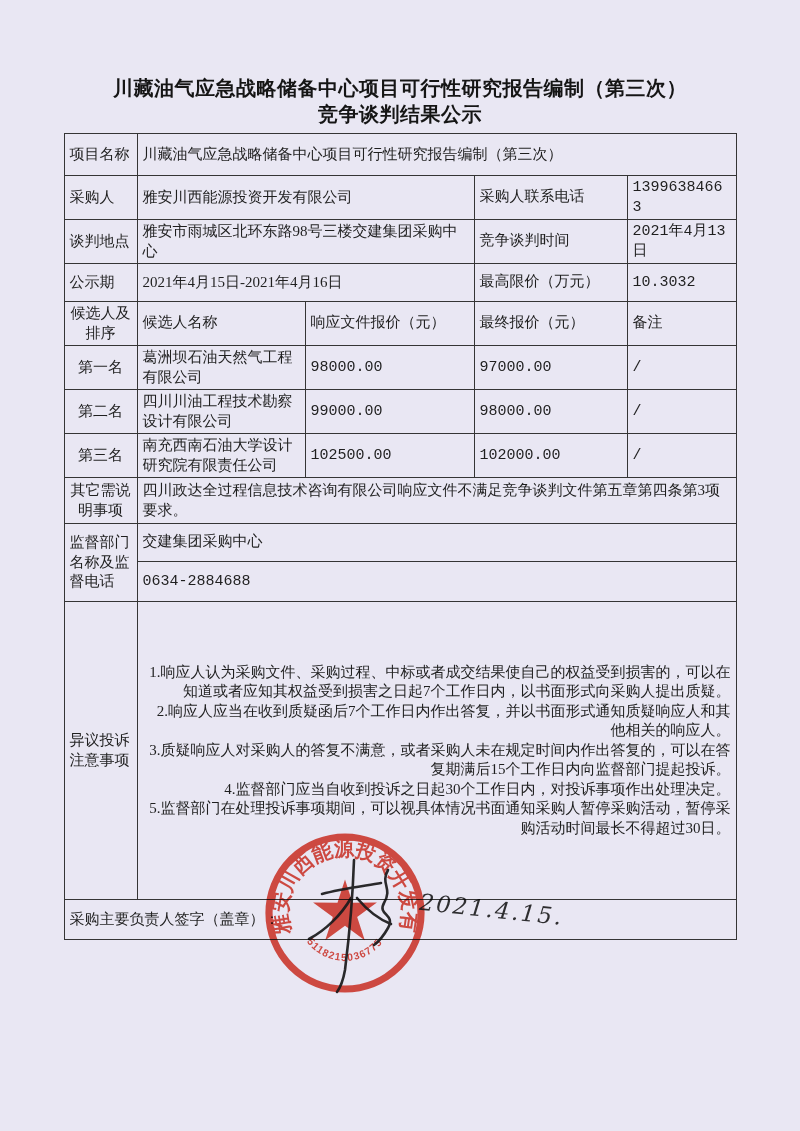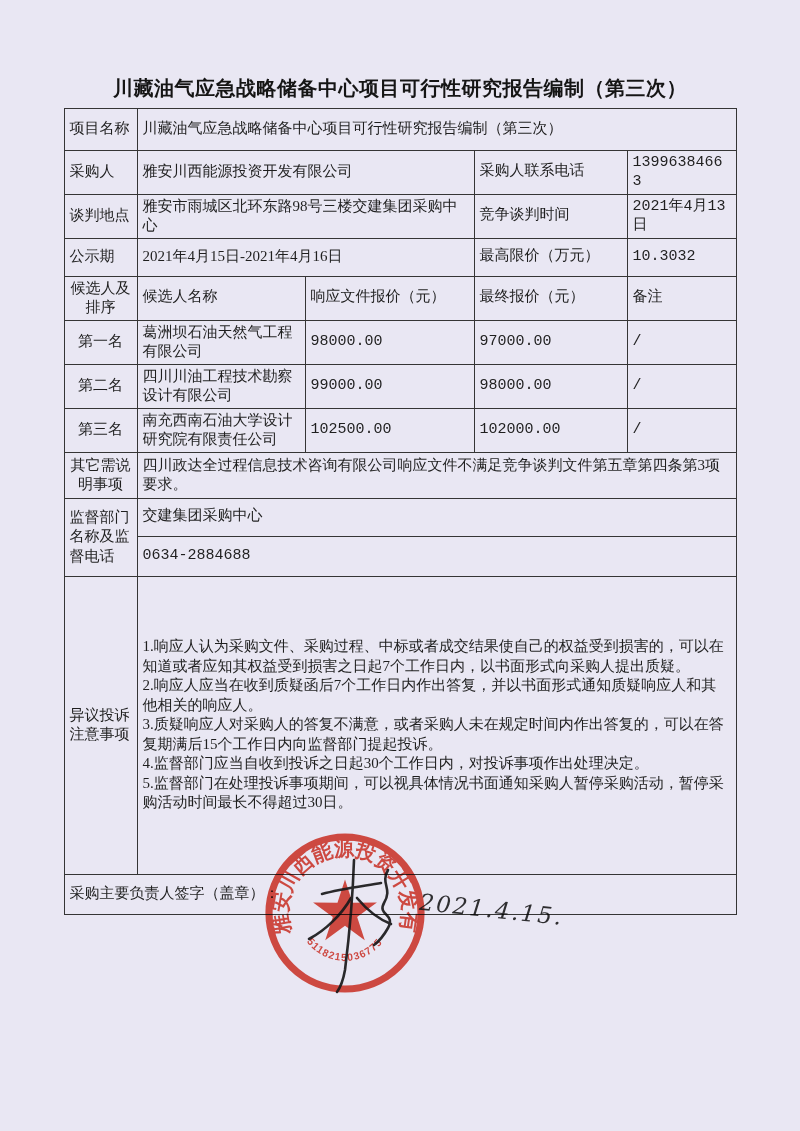--- a/index.html
+++ b/index.html
@@ -31,40 +31,41 @@
     font-size:15px;
     line-height:1.3;
     padding:2px 5px;
     vertical-align:middle;
     word-break:break-all;
   }
   td.lbl{text-align:left;padding:2px 3px;}
   td.rank{text-align:center;}
   td.val{text-align:left;}
   td.ctr{text-align:left;font-family:Liberation Mono, monospace;}
-  td.notes{font-size:15px;line-height:1.5;padding:10px 8px 10px 7px;}
+  td.notes{font-size:15px;line-height:1.5;padding:10px 8px 10px 7px;text-align:right;}
   .notes div{margin:0;}
   tr.r42{height:42px;} tr.r44{height:44px;} tr.r38{height:38px;}
   tr.r40{height:40px;} tr.r46{height:46px;} tr.r300{height:298px;}
   .sig-row td{padding-left:7px;margin-left:44px;}
   
   .overlay{
     position:absolute;
     left:250px;top:818px;
     width:310px;height:200px;
     pointer-events:none;
     mix-blend-mode:multiply;
   }
   .stamp-text{font-family:"Liberation Sans", sans-serif;font-weight:bold;}
 </style>
 </head>
 <body>
 
 <div class="title">
   <div>川藏油气应急战略储备中心项目可行性研究报告编制（第三次）</div>
+  <div>竞争谈判结果公示</div>
 </div>
 
 <table class="doc">
   <colgroup>
     <col style="width:73px">
       <col style="width:168px">
       <col style="width:169px">
     <col style="width:153px">
       <col style="width:109px">
   </colgroup>

